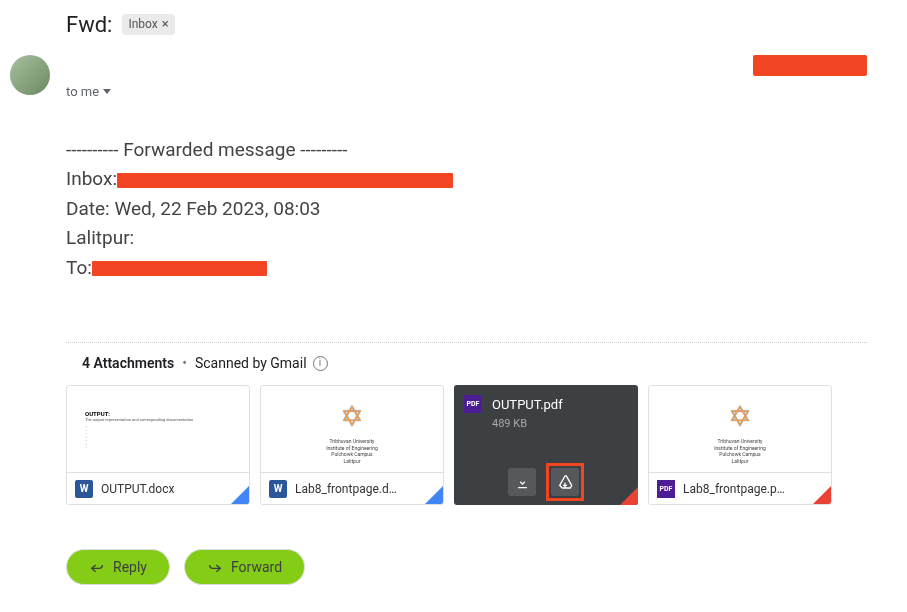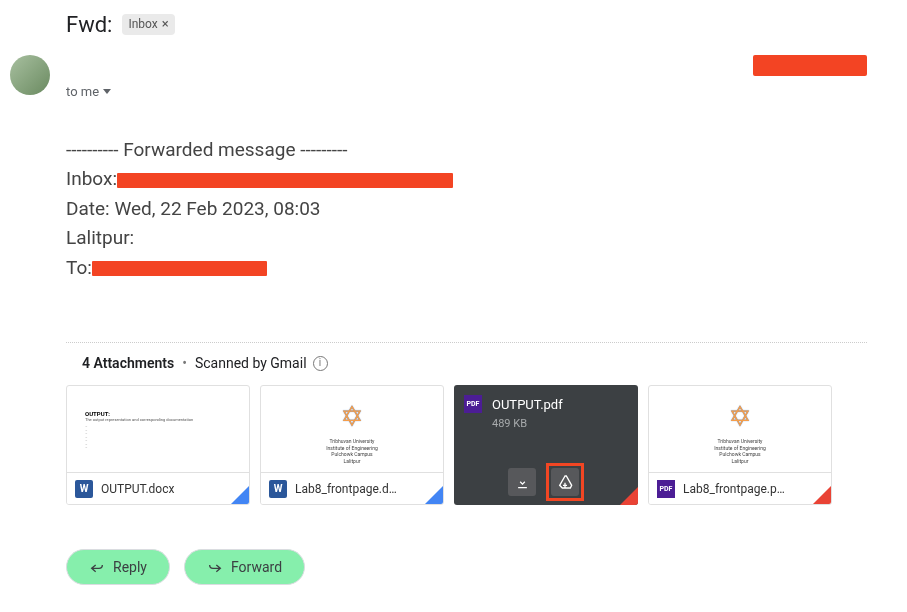--- a/index.html
+++ b/index.html
@@ -41,21 +41,21 @@
     .hover-size { font-size: 11px; color: #a7aaac; padding-left: 38px; }
     .hover-actions { position: absolute; left: 0; right: 0; bottom: 0; height: 46px; display: flex; align-items: center; justify-content: center; gap: 10px; }
     .dl-btn { width: 28px; height: 28px; background: #57585b; border-radius: 3px; display:flex; align-items:center; justify-content:center; color:#fff; cursor:pointer; }
     .drive-wrap { border: 3px solid #f24623; padding: 2px; }
     .drive-btn { width: 28px; height: 28px; background: #57585b; border-radius: 3px; display:flex; align-items:center; justify-content:center; color:#fff; cursor:pointer; }
     .doc-lines { width:100%; text-align:left; padding:0 10px; }
     .doc-title { font-size:6px; font-weight:700; color:#000; }
     .doc-sub { font-size:4px; color:#555; }
     .doc-para { font-size:3.5px; color:#777; margin-top:3px; line-height:1; }
     .action-row { margin-left: 56px; margin-top: 44px; display: flex; gap: 14px; }
-    .pill-btn { display: flex; align-items: center; gap: 8px; border: 1px solid #dadce0; border-radius: 999px; padding: 9px 22px; font-size: 14px; color: #3c4043; cursor: pointer; background: #86efac; }
+    .pill-btn { display: flex; align-items: center; gap: 8px; border: 1px solid #dadce0; border-radius: 999px; padding: 9px 22px; font-size: 14px; color: #3c4043; cursor: pointer; background: #84cc16; }
     .pill-btn svg { width: 16px; height: 16px; }
   </style>
 </head>
 <body>
 
 <div class="container">
 
   <div class="header">
     <span class="subject">Fwd:</span>
     <span class="inbox-chip">

